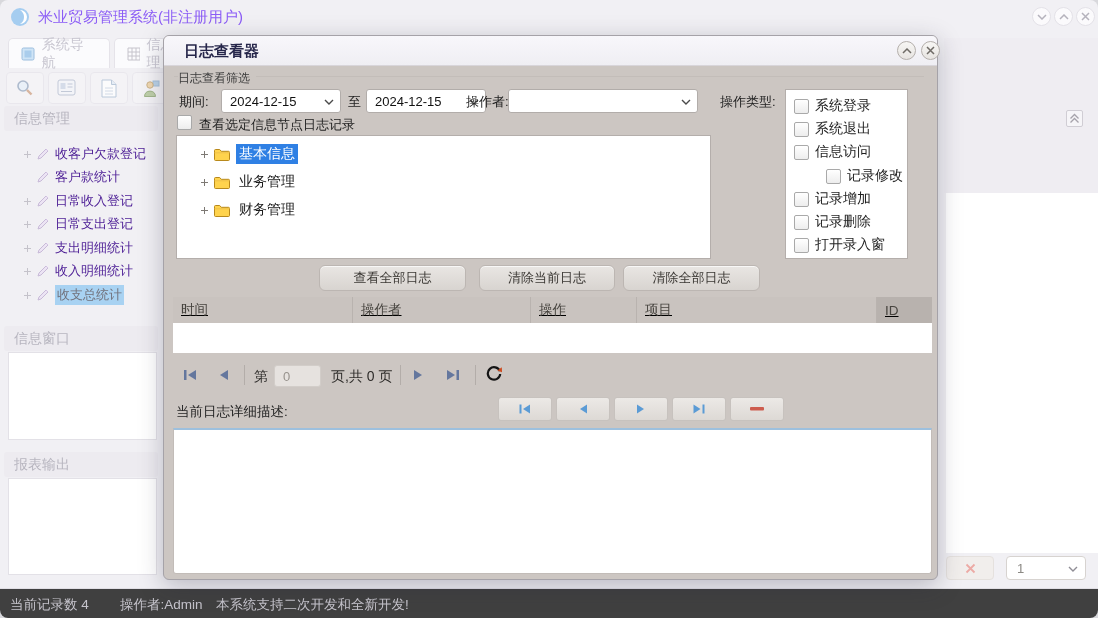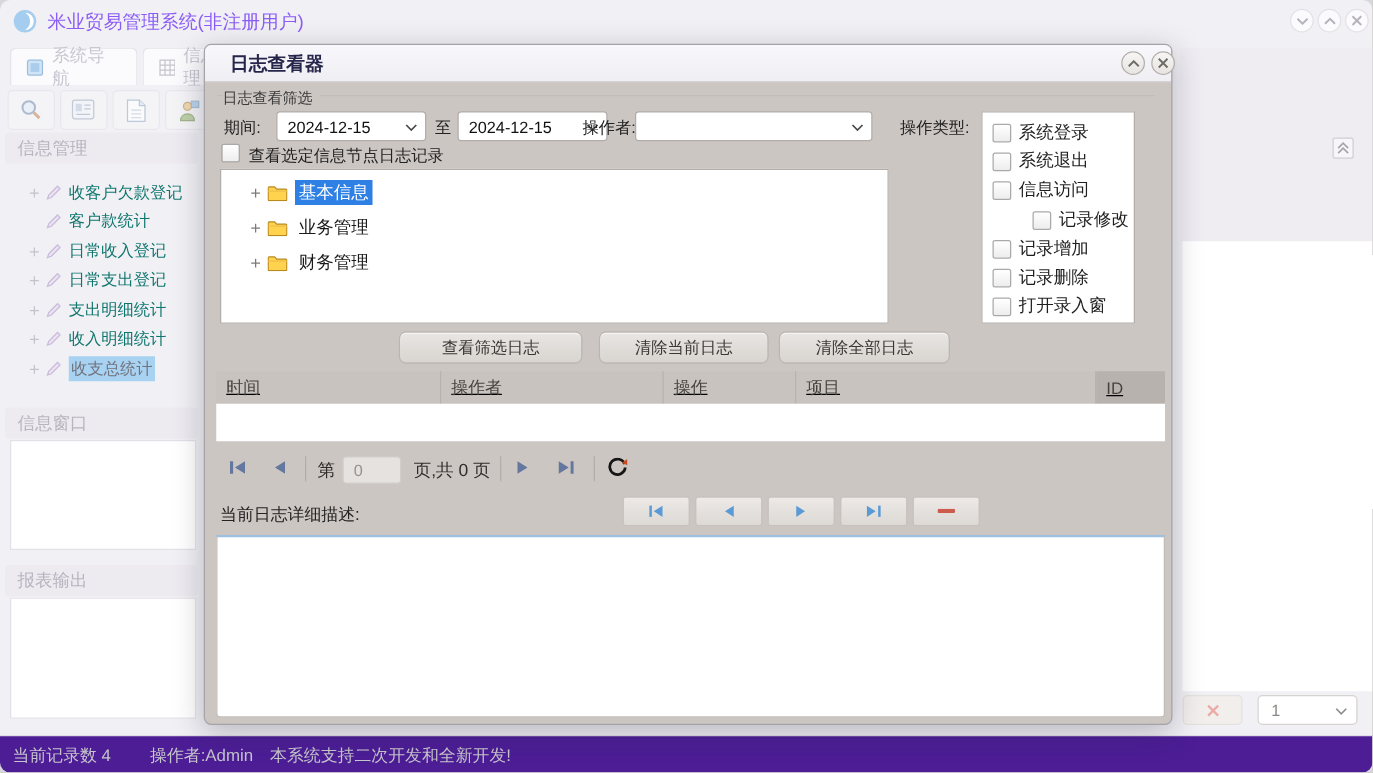--- a/index.html
+++ b/index.html
@@ -19,21 +19,21 @@
 
   .toolbar { position:absolute; left:0; top:70px; width:163px; height:38px; }
   .tool-btn { position:absolute; top:2px; width:38px; height:32px; background:#f5f4f7; border:1px solid #e7e5eb;
               border-radius:4px; display:flex; align-items:center; justify-content:center; opacity:.75; }
 
   
   .side-header { position:absolute; left:4px; width:154px; height:25px; background:#edebf0; border-radius:3px;
                  display:flex; align-items:center; padding-left:10px; font-size:14px; color:#b7b5bf; }
   .side-panel { position:absolute; left:8px; width:149px; background:#ffffff; border:1px solid #e3e1e7; }
   .tree-item { position:absolute; left:24px; height:22px; display:flex; align-items:center; gap:5px; width:140px; overflow:hidden; white-space:nowrap; }
-  .tree-item .t-label { font-size:13px; color:#0f766e; }
+  .tree-item .t-label { font-size:13px; color:#4c1d95; }
   .tree-item .t-label.sel { background:#a8d2f2; color:#72727c; padding:1px 2px; }
   .plus7 { display:inline-block; width:7px; height:7px; position:relative; flex:0 0 auto; }
   .plus7::before { content:""; position:absolute; left:0; top:3px; width:7px; height:1px; background:#c4c2ca; }
   .plus7::after  { content:""; position:absolute; left:3px; top:0; width:1px; height:7px; background:#c4c2ca; }
   .plus7.dark::before, .plus7.dark::after { background:#7d7974; }
   .plus7.empty::before, .plus7.empty::after { background:transparent; }
 
   
   .dialog { position:absolute; left:163px; top:35px; width:775px; height:545px; z-index:10;
             background:#ccc6c2; border:1px solid #a5a2a8; border-radius:6px;
@@ -91,21 +91,21 @@
   .rp-header { position:absolute; left:944px; top:38px; width:154px; height:155px; background:#efedf2; }
   .rp-collapse { position:absolute; left:1066px; top:110px; width:17px; height:17px; background:#f6f5f8;
                  border:1px solid #d0cdd4; border-radius:2px; display:flex; align-items:center; justify-content:center; }
   .rp-white { position:absolute; left:946px; top:193px; width:152px; height:360px; background:#ffffff; }
   .rp-xbtn { position:absolute; left:946px; top:556px; width:48px; height:24px; background:#f1eeec; border:1px solid #e5e1de;
              border-radius:4px; display:flex; align-items:center; justify-content:center; }
   .rp-select { position:absolute; left:1006px; top:556px; width:80px; height:24px; background:#ffffff; border:1px solid #d7d3d0;
                border-radius:4px; display:flex; align-items:center; padding-left:10px; font-size:13px; color:#8b8984; }
   .rp-select svg { position:absolute; right:7px; top:9px; }
 
-  .statusbar { position:absolute; left:0; top:588px; width:1098px; height:30px; background:#4c1d95; border-top:1px solid #e1dfe5; }
+  .statusbar { position:absolute; left:0; top:588px; width:1098px; height:30px; background:#404040; border-top:1px solid #e1dfe5; }
   .status-text { position:absolute; top:7px; font-size:13.5px; color:#c6c4cc; }
 </style>
 </head>
 <body>
 
 <div id="screen">
 
   <div class="titlebar">
     <span class="logo">
       <svg width="20" height="20">
@@ -370,21 +370,21 @@
         <span class="plus7 dark"></span>
         <svg width="16" height="13" viewBox="0 0 16 13">
             <path d="M.5 2.5c0-.6.4-1 1-1h4.2l1.6 1.8h7.2c.6 0 1 .4 1 1v7.2c0 .6-.4 1-1 1H1.5c-.6 0-1-.4-1-1z" fill="#ffd34d" stroke="#b8891c"></path>
             <path d="M.5 4.8h15" stroke="#eec04a"></path>
           </svg>
         <span class="t-label">财务管理</span>
       </div>
     </div>
 
     <div class="gbtn" style="left:155px; width:147px;">
-        <span>查看筛选日志</span>
+        <span>查看全部日志</span>
       </div>
     <div class="gbtn" style="left:315px; width:136px;">
         <span>清除当前日志</span>
       </div>
     <div class="gbtn" style="left:459px; width:137px;">
         <span>清除全部日志</span>
       </div>
 
     <div class="thead">
       <div class="th" style="width:180px;">时间</div>

